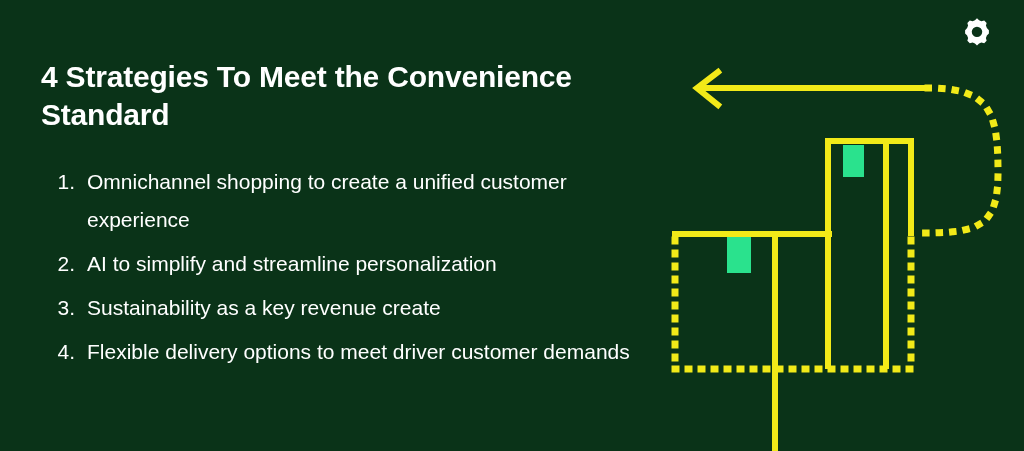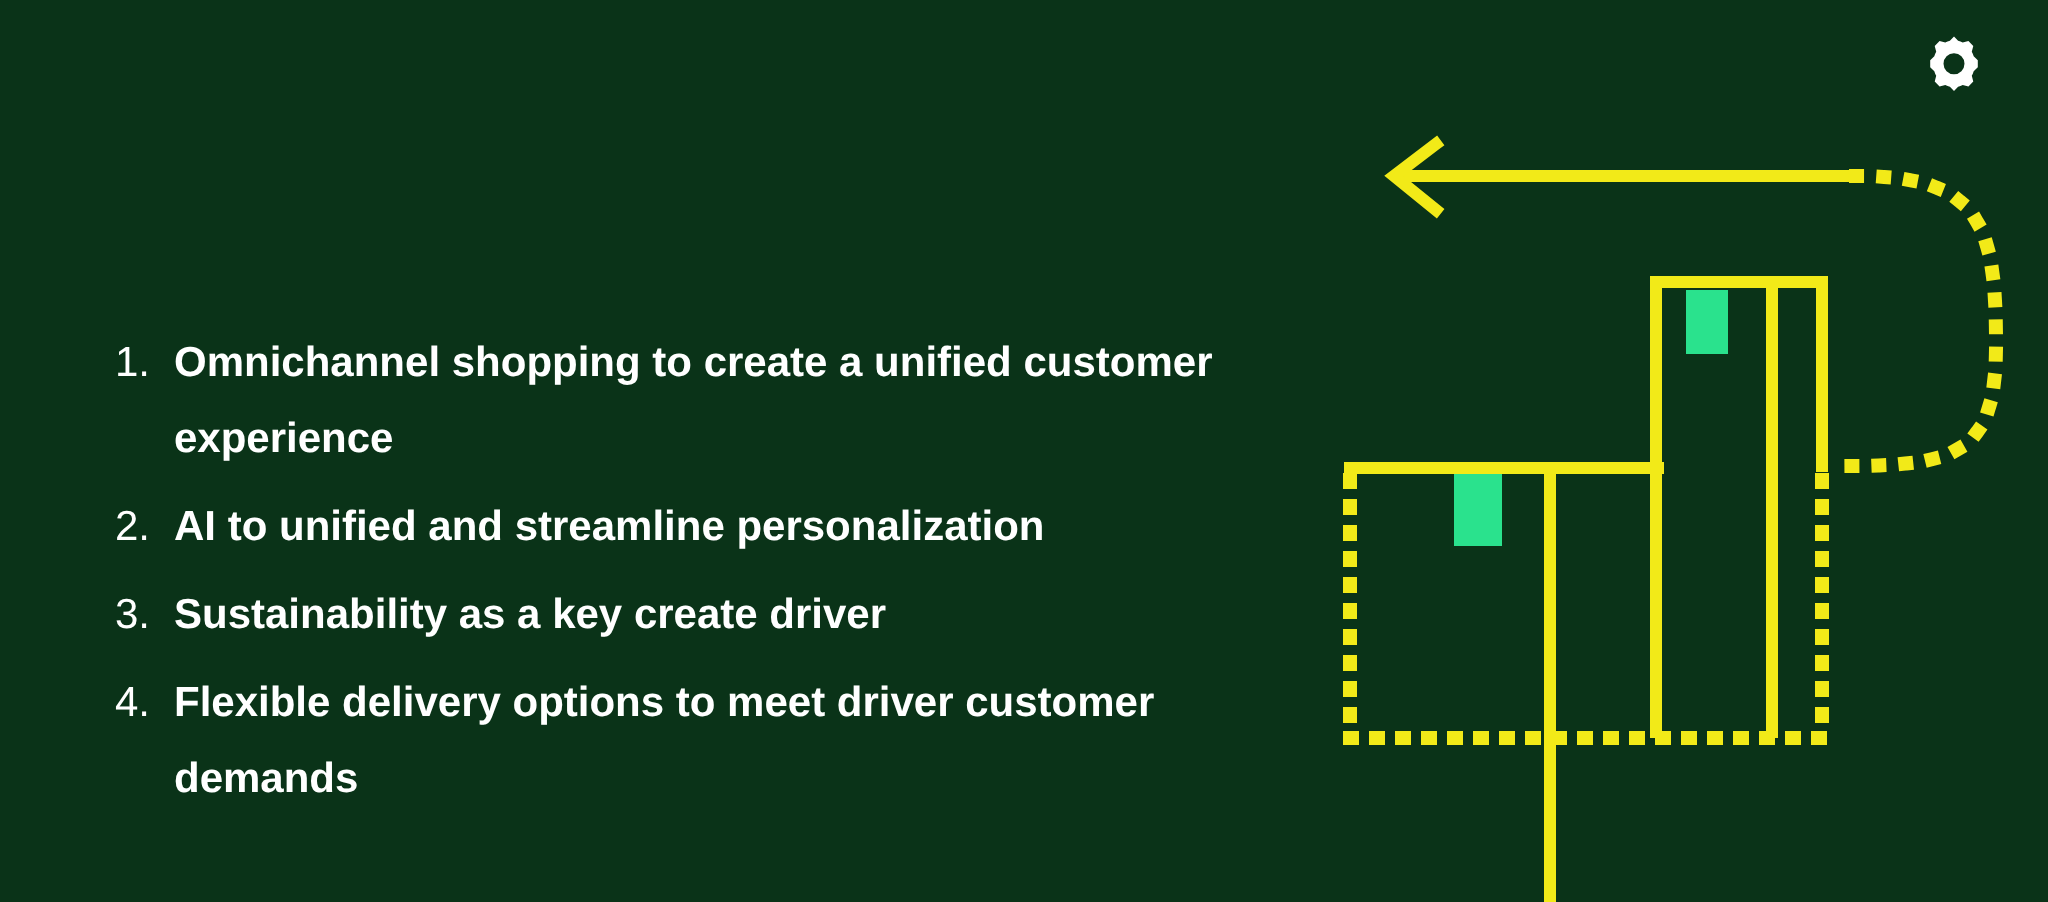--- a/index.html
+++ b/index.html
@@ -60,21 +60,21 @@
     color: #ffffff;
     font-size: 21px;
     line-height: 38px;
     font-weight: normal;
   }
   .bullet-text {
     flex: 1 1 auto;
     color: #ffffff;
     font-size: 21px;
     line-height: 38px;
-    font-weight: bold;
+    font-weight: normal;
   }
 
   
   .graphic {
     position: absolute;
     left: 660px;
     top: 0;
     width: 364px;
     height: 451px;
   }
@@ -91,33 +91,34 @@
     height: 34px;
   }
 </style>
 </head>
 <body>
 
 <div id="slide">
 
   <div class="content">
 
+    <h1 class="slide-title">4 Strategies To Meet the Convenience Standard</h1>
 
     <ol class="bullet-list">
       <li class="bullet-item">
         <span class="bullet-num">1.</span>
         <span class="bullet-text">Omnichannel shopping to create a unified customer experience</span>
       </li>
       <li class="bullet-item">
         <span class="bullet-num">2.</span>
-        <span class="bullet-text">AI to unified and streamline personalization</span>
+        <span class="bullet-text">AI to simplify and streamline personalization</span>
       </li>
       <li class="bullet-item">
         <span class="bullet-num">3.</span>
-        <span class="bullet-text">Sustainability as a key create driver</span>
+        <span class="bullet-text">Sustainability as a key revenue create</span>
       </li>
       <li class="bullet-item">
         <span class="bullet-num">4.</span>
         <span class="bullet-text">Flexible delivery options to meet driver customer demands</span>
       </li>
     </ol>
   </div>
 
   <div class="graphic">
     <svg width="364" height="451" viewBox="0 0 364 451" xmlns="http://www.w3.org/2000/svg">

